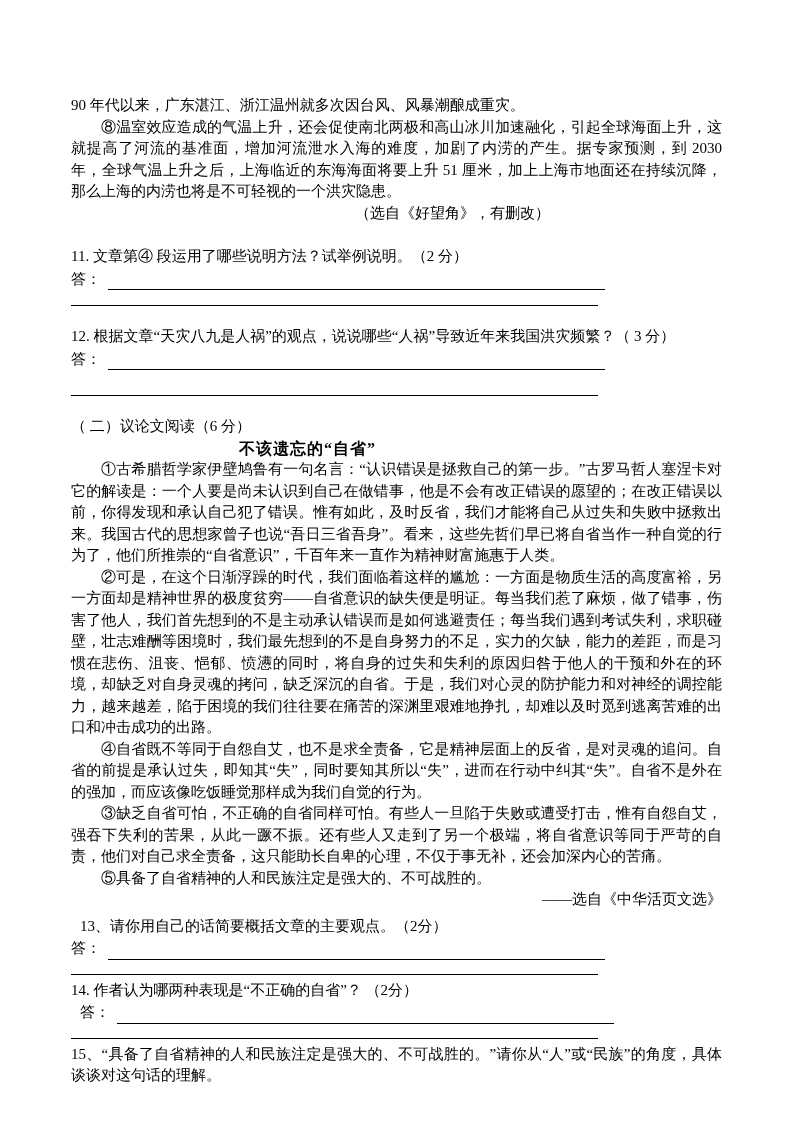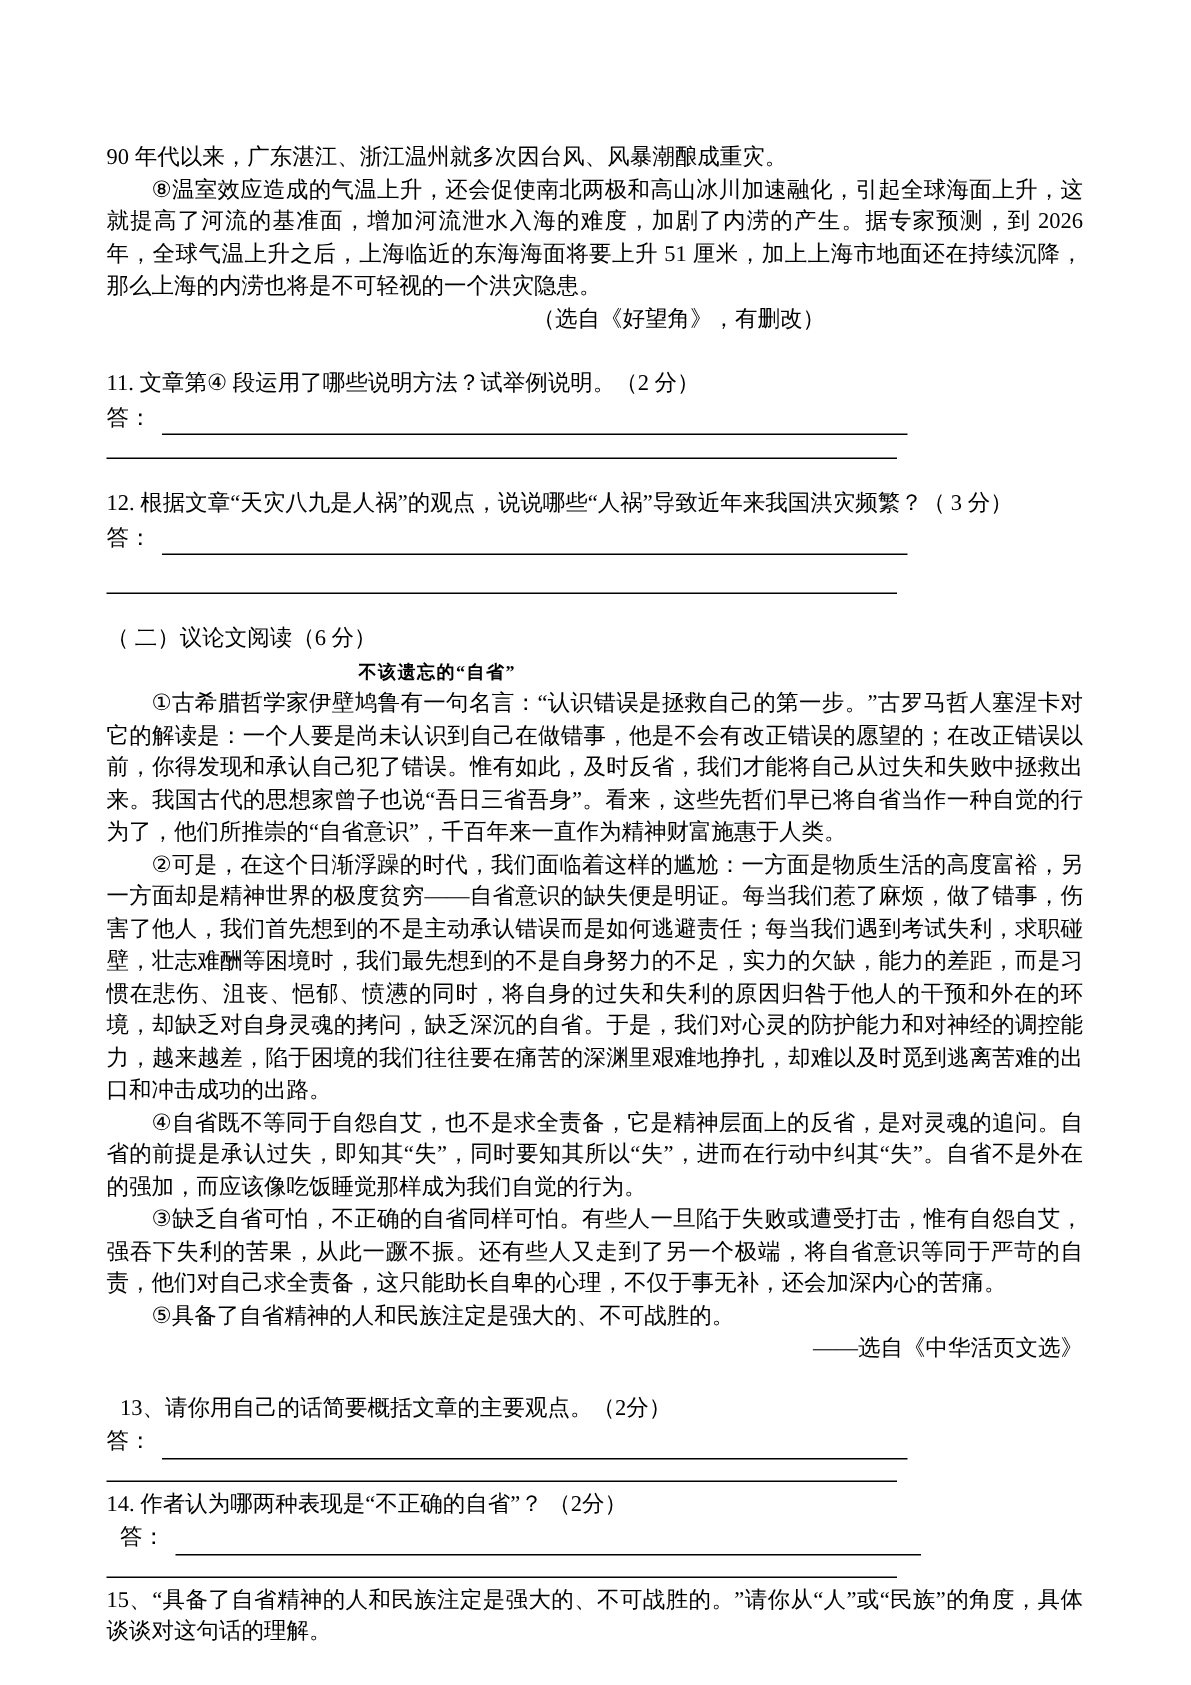--- a/index.html
+++ b/index.html
@@ -9,28 +9,28 @@
     width: 794px;
     height: 1123px;
     background: #ffffff;
     overflow: hidden;
     padding: 95px 72px 0 71px;
     font-family: "Liberation Serif", "DejaVu Sans", serif;
     font-size: 15px;
     line-height: 21.5px;
     color: #000000;
   }
-  p { margin: 0; }
+  p { margin: 0; font-family: Liberation Serif, serif; }
   .para { text-indent: 2em; text-align: justify; }
   .plain { text-align: justify; }
   .attrib-right { text-align: right; padding-right: 172px; }
   .attrib-center { text-align: right; padding-left: 42px; }
   .section-title {
     font-weight: bold;
-    font-size: 12px;
+    font-size: 16px;
     padding-left: 168px;
     letter-spacing: 1px;
     margin: 0;
   }
   .answer-row { display: flex; align-items: flex-end; margin-top: 1px; }
   .answer-row .label { flex: 0 0 auto; white-space: nowrap; }
   .answer-underline {
     flex: 0 0 auto;
     width: 497px;
     height: 17px;
@@ -40,33 +40,33 @@
   .blank-line {
     width: 527px;
     height: 0;
     border-top: 1px solid #000000;
   }
   .mt-qblock { margin-top: 22px; }
   .mt-sep1   { margin-top: 15px; }
   .mt-q12    { margin-top: 20px; }
   .mt-sep2   { margin-top: 25px; }
   .mt-sech   { margin-top: 20px; }
-  .mt-q13    { margin-top: 18px; }
+  .mt-q13    { margin-top: 5px; }
   .mt-sep3   { margin-top: 14px; }
   .mt-q      { margin-top: 5px; }
   .indent-sm { padding-left: 9px; }
 </style>
 </head>
 <body>
 
 <div class="page">
 
   <p class="plain">90 年代以来，广东湛江、浙江温州就多次因台风、风暴潮酿成重灾。</p>
 
-  <p class="para">⑧温室效应造成的气温上升，还会促使南北两极和高山冰川加速融化，引起全球海面上升，这就提高了河流的基准面，增加河流泄水入海的难度，加剧了内涝的产生。据专家预测，到 2026 年，全球气温上升之后，上海临近的东海海面将要上升 51 厘米，加上上海市地面还在持续沉降，那么上海的内涝也将是不可轻视的一个洪灾隐患。</p>
+  <p class="para">⑧温室效应造成的气温上升，还会促使南北两极和高山冰川加速融化，引起全球海面上升，这就提高了河流的基准面，增加河流泄水入海的难度，加剧了内涝的产生。据专家预测，到 2030 年，全球气温上升之后，上海临近的东海海面将要上升 51 厘米，加上上海市地面还在持续沉降，那么上海的内涝也将是不可轻视的一个洪灾隐患。</p>
 
   <p class="attrib-right">（选自《好望角》，有删改）</p>
 
   <div class="mt-qblock">
     <p class="plain">11. 文章第④ 段运用了哪些说明方法？试举例说明。（2 分）</p>
 
     <div class="answer-row">
       <span class="label">答：</span>
       <span class="answer-underline"></span>
     </div>

